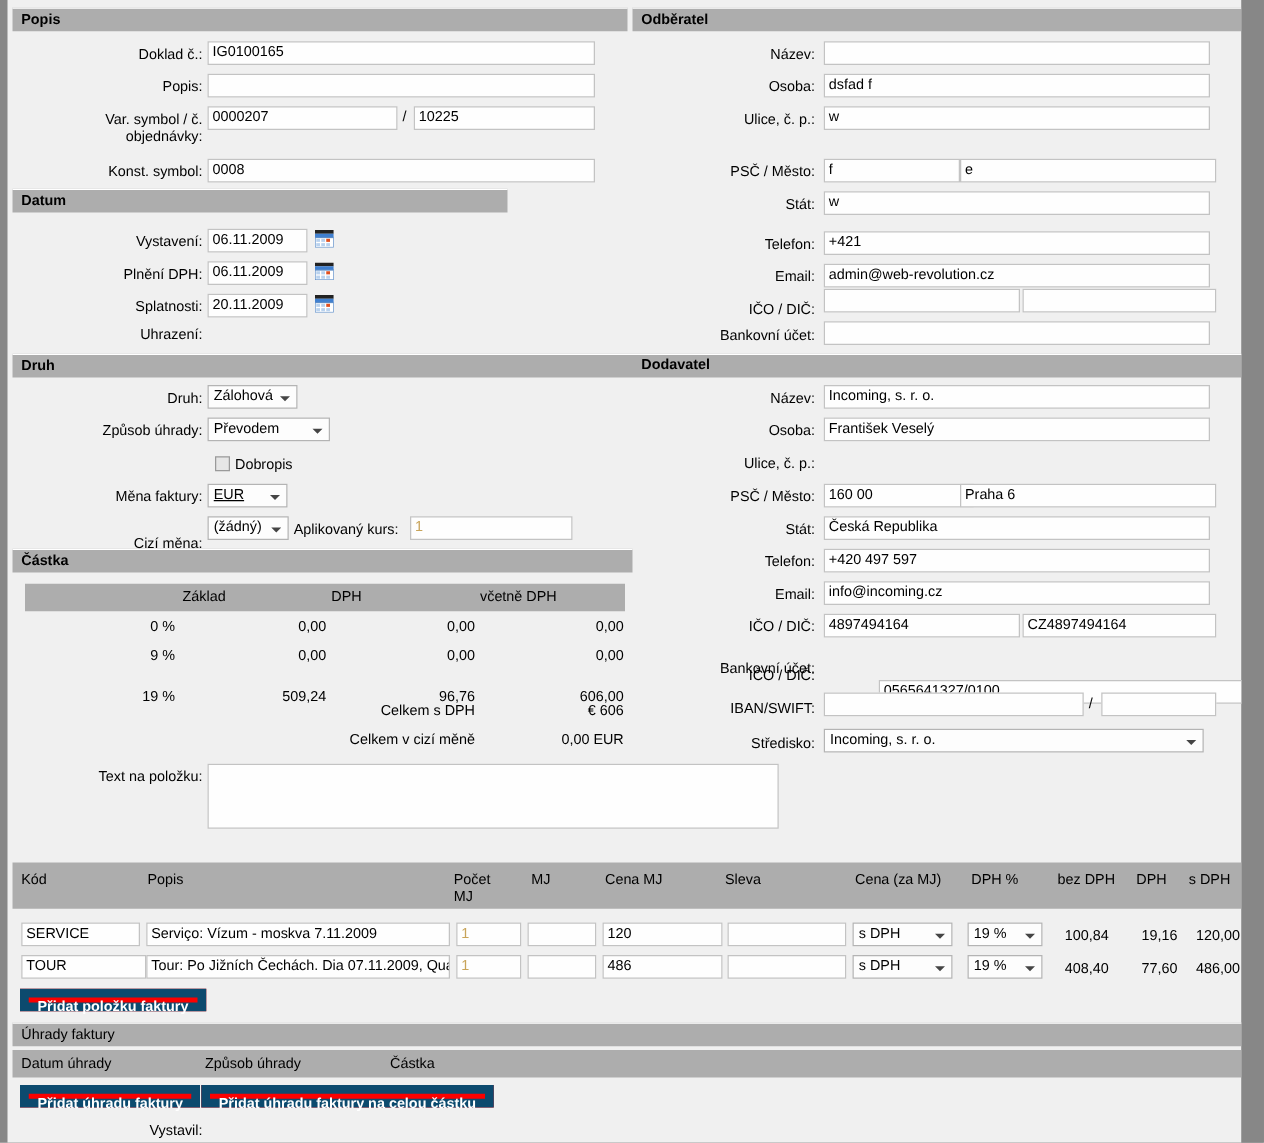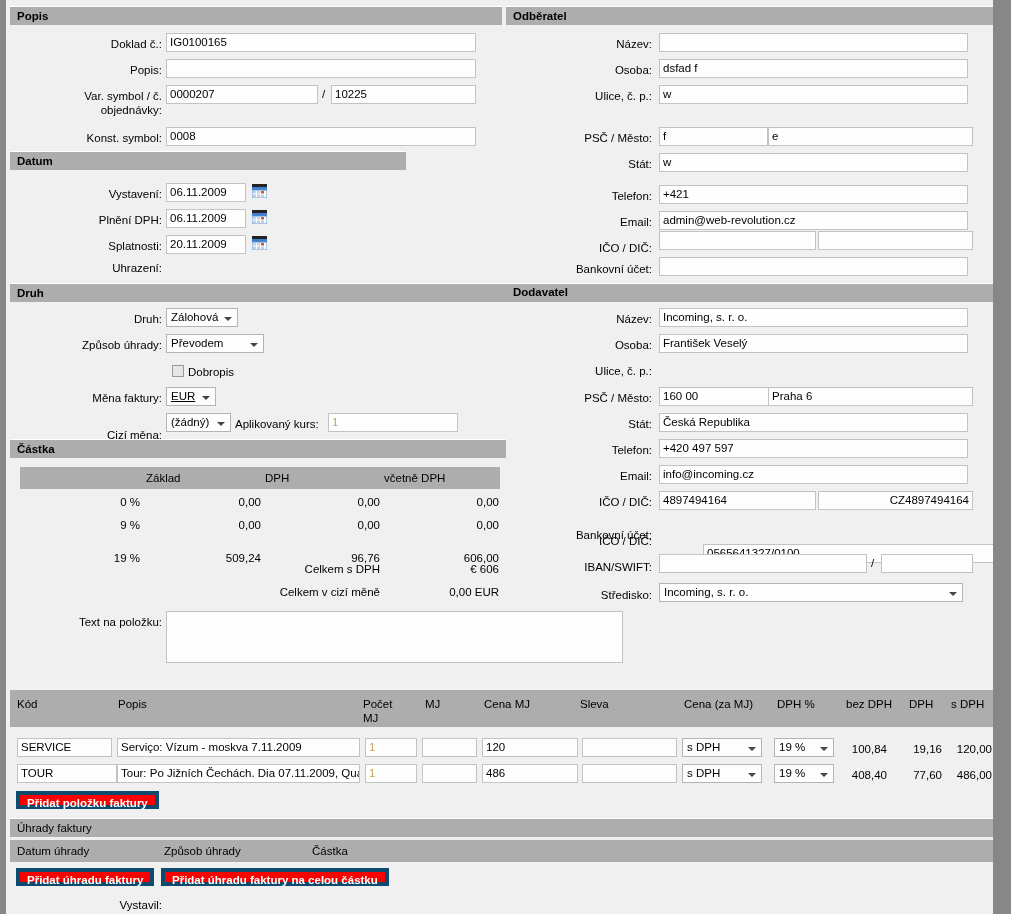--- a/index.html
+++ b/index.html
@@ -108,21 +108,21 @@
     line-height: 14px;
     white-space: pre-line;
   }
   .num { position: absolute; text-align: right; font-size: 11.5px; line-height: 14px; }
   .hdrc { position: absolute; font-size: 11.5px; line-height: 22px; font-weight: normal; }
 
   
   .btn {
     position: absolute;
     background: #fb0000;
-    border: 4px solid #0c4a6e;
+    border: 7px solid #0c4a6e;
     color: #fff;
     font-weight: bold;
     font-size: 11.5px;
     line-height: 16px;
     height: 18px;
     padding: 0 7px;
     white-space: nowrap;
     cursor: pointer;
   }
 </style>
@@ -213,21 +213,21 @@
   <div class="lbl" style="left:30px; top:338px; width:126px;">Způsob úhrady:</div>
   <div class="sel" style="left:160px; top:334px; width:98px;">
     <span>Převodem</span>
     <span class="arw"></span>
   </div>
 
   <div class="cb" style="left:166px; top:365px;"></div>
   <div class="lbl" style="left:182px; top:365px; width:120px; text-align:left;">Dobropis</div>
 
   <div class="lbl" style="left:40px; top:391px; width:116px;">Měna faktury:</div>
-  <div class="sel" style="left:160px; top:387px; width:50px;text-decoration:underline;">
+  <div class="sel" style="left:160px; top:387px; width:64px;text-decoration:underline;">
     <span>EUR</span>
     <span class="arw"></span>
   </div>
 
   <div class="lbl" style="left:40px; top:428px; width:116px;">Cizí měna:</div>
   <div class="sel" style="left:160px; top:413px; width:65px;">
     <span>(žádný)</span>
     <span class="arw"></span>
   </div>
   <div class="lbl" style="left:229px; top:417px; width:92px; text-align:left;">Aplikovaný kurs:</div>
@@ -314,21 +314,21 @@
   <div class="fld" style="left:653px; top:413px; width:309px;">Česká Republika</div>
 
   <div class="lbl" style="left:530px; top:443px; width:116px;">Telefon:</div>
   <div class="fld" style="left:653px; top:439px; width:309px;">+420 497 597</div>
 
   <div class="lbl" style="left:530px; top:469px; width:116px;">Email:</div>
   <div class="fld" style="left:653px; top:465px; width:309px;">info@incoming.cz</div>
 
   <div class="lbl" style="left:530px; top:534px; width:116px;">IČO / DIČ:</div>
   <div class="fld" style="left:653px; top:491px; width:157px;">4897494164</div>
-  <div class="fld" style="left:812px; top:491px; width:155px;text-align:right;">CZ4897494164</div>
+  <div class="fld" style="left:812px; top:491px; width:155px;">CZ4897494164</div>
   <div class="lbl" style="left:530px; top:495px; width:116px;">IČO / DIČ:</div>
 
   <div class="lbl" style="left:530px; top:528px; width:116px;">Bankovní účet:</div>
   <div class="fld" style="left:653px; top:544px; width:362px;margin-left:44px;">0565641327/0100</div>
 
   <div class="lbl" style="left:530px; top:560px; width:116px;">IBAN/SWIFT:</div>
   <div class="fld" style="left:653px; top:554px; width:208px;"></div>
   <div class="slash" style="left:865px; top:554px;">/</div>
   <div class="fld" style="left:875px; top:554px; width:92px;"></div>
 

